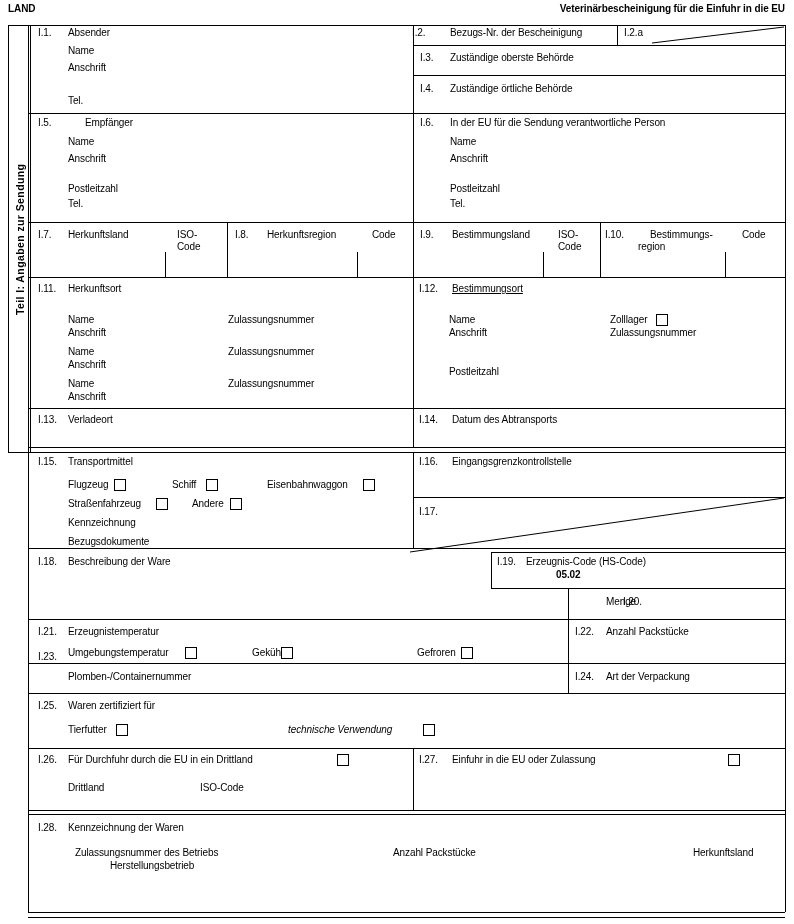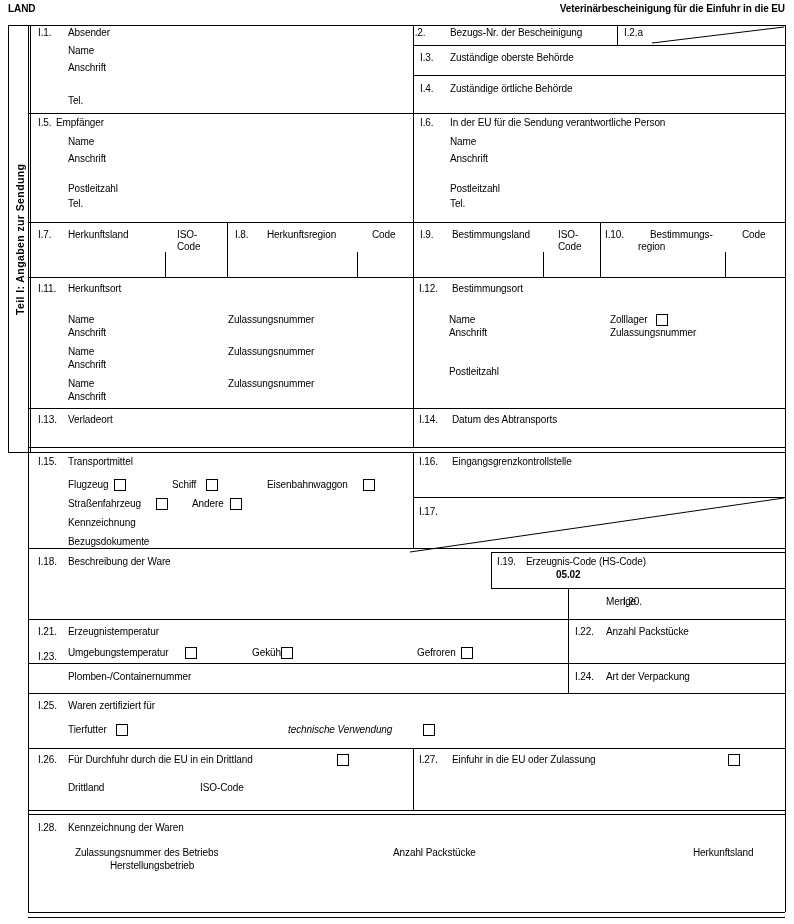--- a/index.html
+++ b/index.html
@@ -82,21 +82,21 @@
   <span class="t" style="left:400px;top:28px;padding-left:12px;">I.2.</span>
   <span class="t" style="left:450px;top:28px;">Bezugs-Nr. der Bescheinigung</span>
   <span class="t" style="left:624px;top:28px;">I.2.a</span>
 
   <span class="t" style="left:420px;top:53px;">I.3.</span>
   <span class="t" style="left:450px;top:53px;">Zuständige oberste Behörde</span>
   <span class="t" style="left:420px;top:84px;">I.4.</span>
   <span class="t" style="left:450px;top:84px;">Zuständige örtliche Behörde</span>
 
   <span class="t" style="left:38px;top:118px;">I.5.</span>
-  <span class="t" style="left:56px;top:118px;">Empfänger</span>
+  <span class="t" style="left:85px;top:118px;">Empfänger</span>
   <span class="t" style="left:68px;top:137px;">Name</span>
   <span class="t" style="left:68px;top:154px;">Anschrift</span>
   <span class="t" style="left:68px;top:184px;">Postleitzahl</span>
   <span class="t" style="left:68px;top:199px;">Tel.</span>
 
   <span class="t" style="left:420px;top:118px;">I.6.</span>
   <span class="t" style="left:450px;top:118px;">In der EU für die Sendung verantwortliche Person</span>
   <span class="t" style="left:450px;top:137px;">Name</span>
   <span class="t" style="left:450px;top:154px;">Anschrift</span>
   <span class="t" style="left:450px;top:184px;">Postleitzahl</span>
@@ -124,21 +124,21 @@
   <span class="t" style="left:228px;top:315px;">Zulassungsnummer</span>
   <span class="t" style="left:68px;top:328px;">Anschrift</span>
   <span class="t" style="left:68px;top:347px;">Name</span>
   <span class="t" style="left:228px;top:347px;">Zulassungsnummer</span>
   <span class="t" style="left:68px;top:360px;">Anschrift</span>
   <span class="t" style="left:68px;top:379px;">Name</span>
   <span class="t" style="left:228px;top:379px;">Zulassungsnummer</span>
   <span class="t" style="left:68px;top:392px;">Anschrift</span>
 
   <span class="t" style="left:419px;top:284px;">I.12.</span>
-  <span class="t" style="left:452px;top:284px;">Bestimmungsort</span>
+  <span class="t" style="left:452px;top:284px;text-decoration:underline;">Bestimmungsort</span>
   <span class="t" style="left:449px;top:315px;">Name</span>
   <span class="t" style="left:610px;top:315px;">Zolllager</span>
   <span class="cb" style="left:656px;top:314px;"></span>
   <span class="t" style="left:449px;top:328px;">Anschrift</span>
   <span class="t" style="left:610px;top:328px;">Zulassungsnummer</span>
   <span class="t" style="left:449px;top:367px;">Postleitzahl</span>
 
   <span class="t" style="left:38px;top:415px;">I.13.</span>
   <span class="t" style="left:68px;top:415px;">Verladeort</span>
   <span class="t" style="left:419px;top:415px;">I.14.</span>

